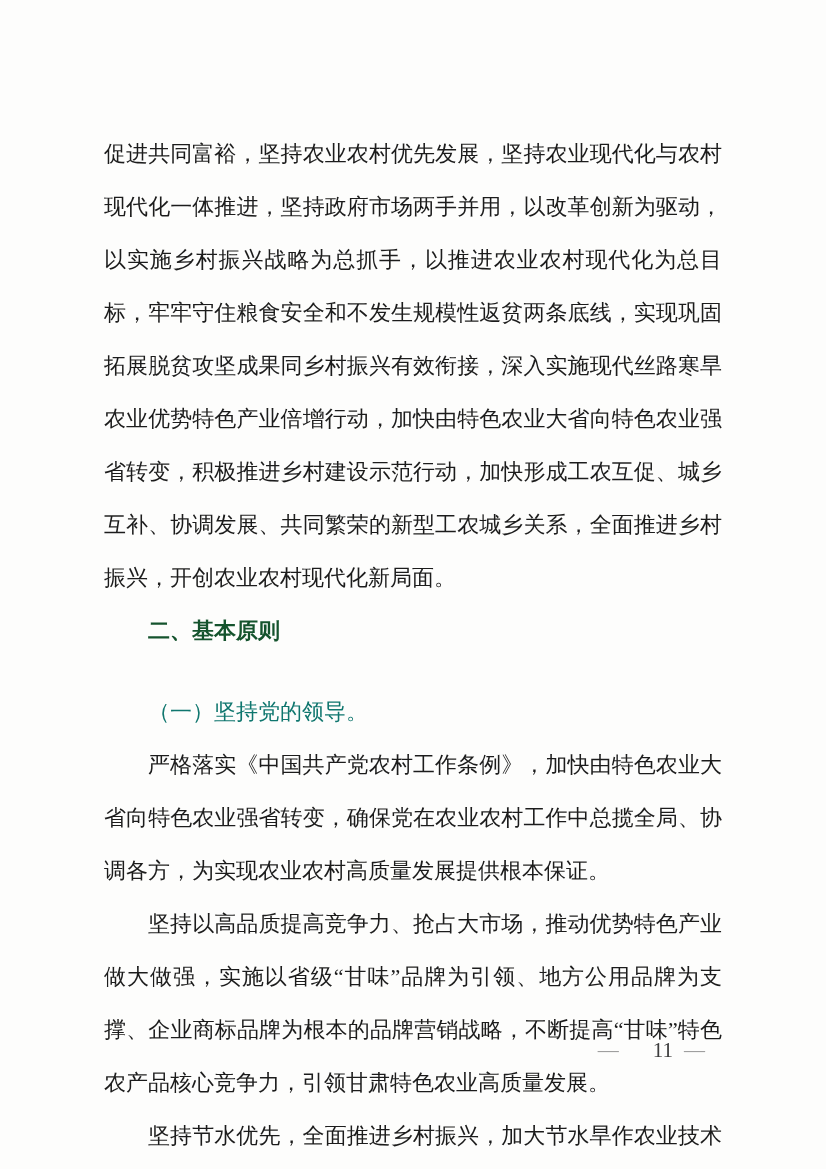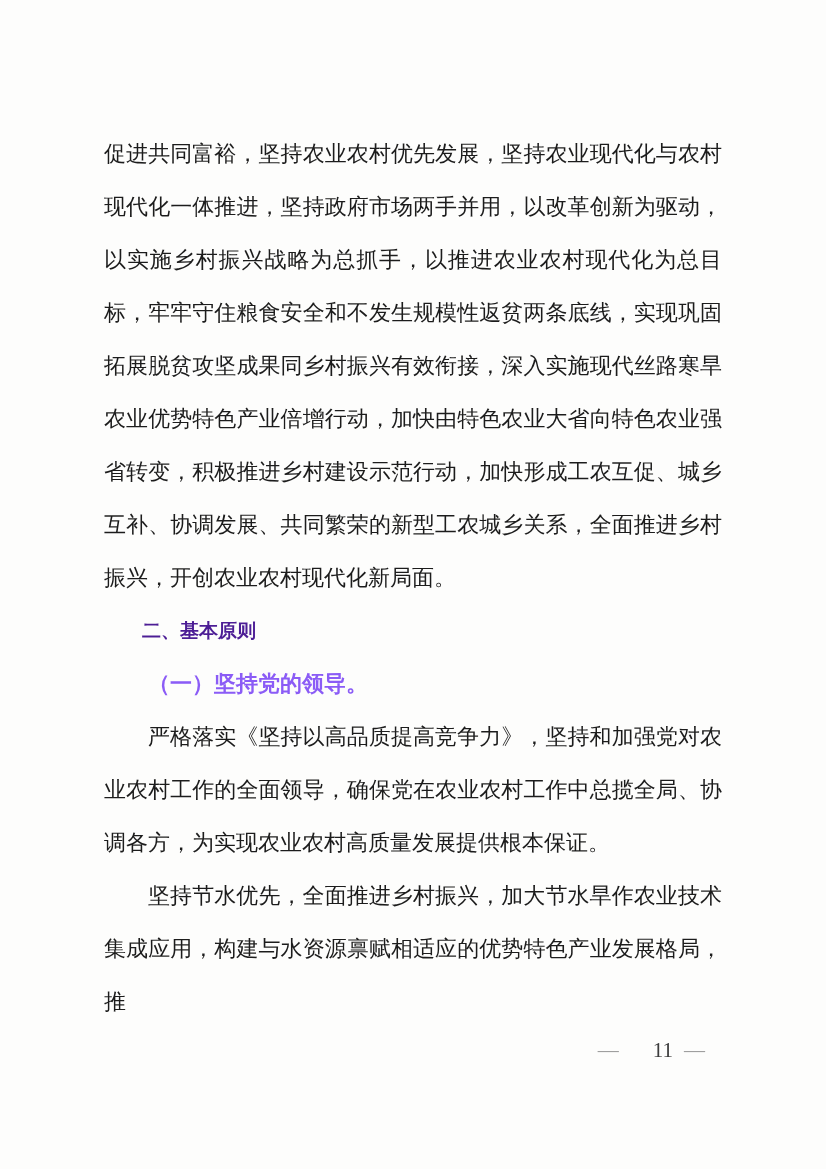--- a/index.html
+++ b/index.html
@@ -35,27 +35,28 @@
   p.body-indent {
     text-indent: 2em;
   }
   p.body-noindent {
     text-indent: 0;
   }
   p.heading-1 {
     font-family: "Liberation Sans", "DejaVu Sans", sans-serif;
     font-weight: bold;
     text-indent: 2em;
-    font-size: 19px;
-    color: #4c1d95;
+    font-size: 22px;
+    color: #14532d;
   }
   p.heading-2 {
-    font-weight: bold;
+    font-weight: normal;
     text-indent: 2em;
-    color: #8b5cf6;
+    color: #0f766e;
+    margin-top: 28px;
   }
   .footer {
     position: absolute;
     top: 1036px;
     right: 121px;
     height: 28px;
     display: flex;
     align-items: center;
     gap: 11px;
     font-size: 21px;
@@ -73,21 +74,22 @@
 </style>
 </head>
 <body>
 
 <div class="page">
 
   <div class="text-block">
     <p class="body-noindent">促进共同富裕，坚持农业农村优先发展，坚持农业现代化与农村现代化一体推进，坚持政府市场两手并用，以改革创新为驱动，以实施乡村振兴战略为总抓手，以推进农业农村现代化为总目标，牢牢守住粮食安全和不发生规模性返贫两条底线，实现巩固拓展脱贫攻坚成果同乡村振兴有效衔接，深入实施现代丝路寒旱农业优势特色产业倍增行动，加快由特色农业大省向特色农业强省转变，积极推进乡村建设示范行动，加快形成工农互促、城乡互补、协调发展、共同繁荣的新型工农城乡关系，全面推进乡村振兴，开创农业农村现代化新局面。</p>
     <p class="heading-1">二、基本原则</p>
     <p class="heading-2">（一）坚持党的领导。</p>
-    <p class="body-indent">严格落实《坚持以高品质提高竞争力》，坚持和加强党对农业农村工作的全面领导，确保党在农业农村工作中总揽全局、协调各方，为实现农业农村高质量发展提供根本保证。</p>
+    <p class="body-indent">严格落实《中国共产党农村工作条例》，加快由特色农业大省向特色农业强省转变，确保党在农业农村工作中总揽全局、协调各方，为实现农业农村高质量发展提供根本保证。</p>
+    <p class="body-indent">坚持以高品质提高竞争力、抢占大市场，推动优势特色产业做大做强，实施以省级“甘味”品牌为引领、地方公用品牌为支撑、企业商标品牌为根本的品牌营销战略，不断提高“甘味”特色农产品核心竞争力，引领甘肃特色农业高质量发展。</p>
     <p class="body-indent">坚持节水优先，全面推进乡村振兴，加大节水旱作农业技术集成应用，构建与水资源禀赋相适应的优势特色产业发展格局，推</p>
   </div>
 
   <div class="footer">
     <span class="dash">—</span>
     <span class="num">11</span>
     <span class="dash">—</span>
   </div>
 
 </div>

